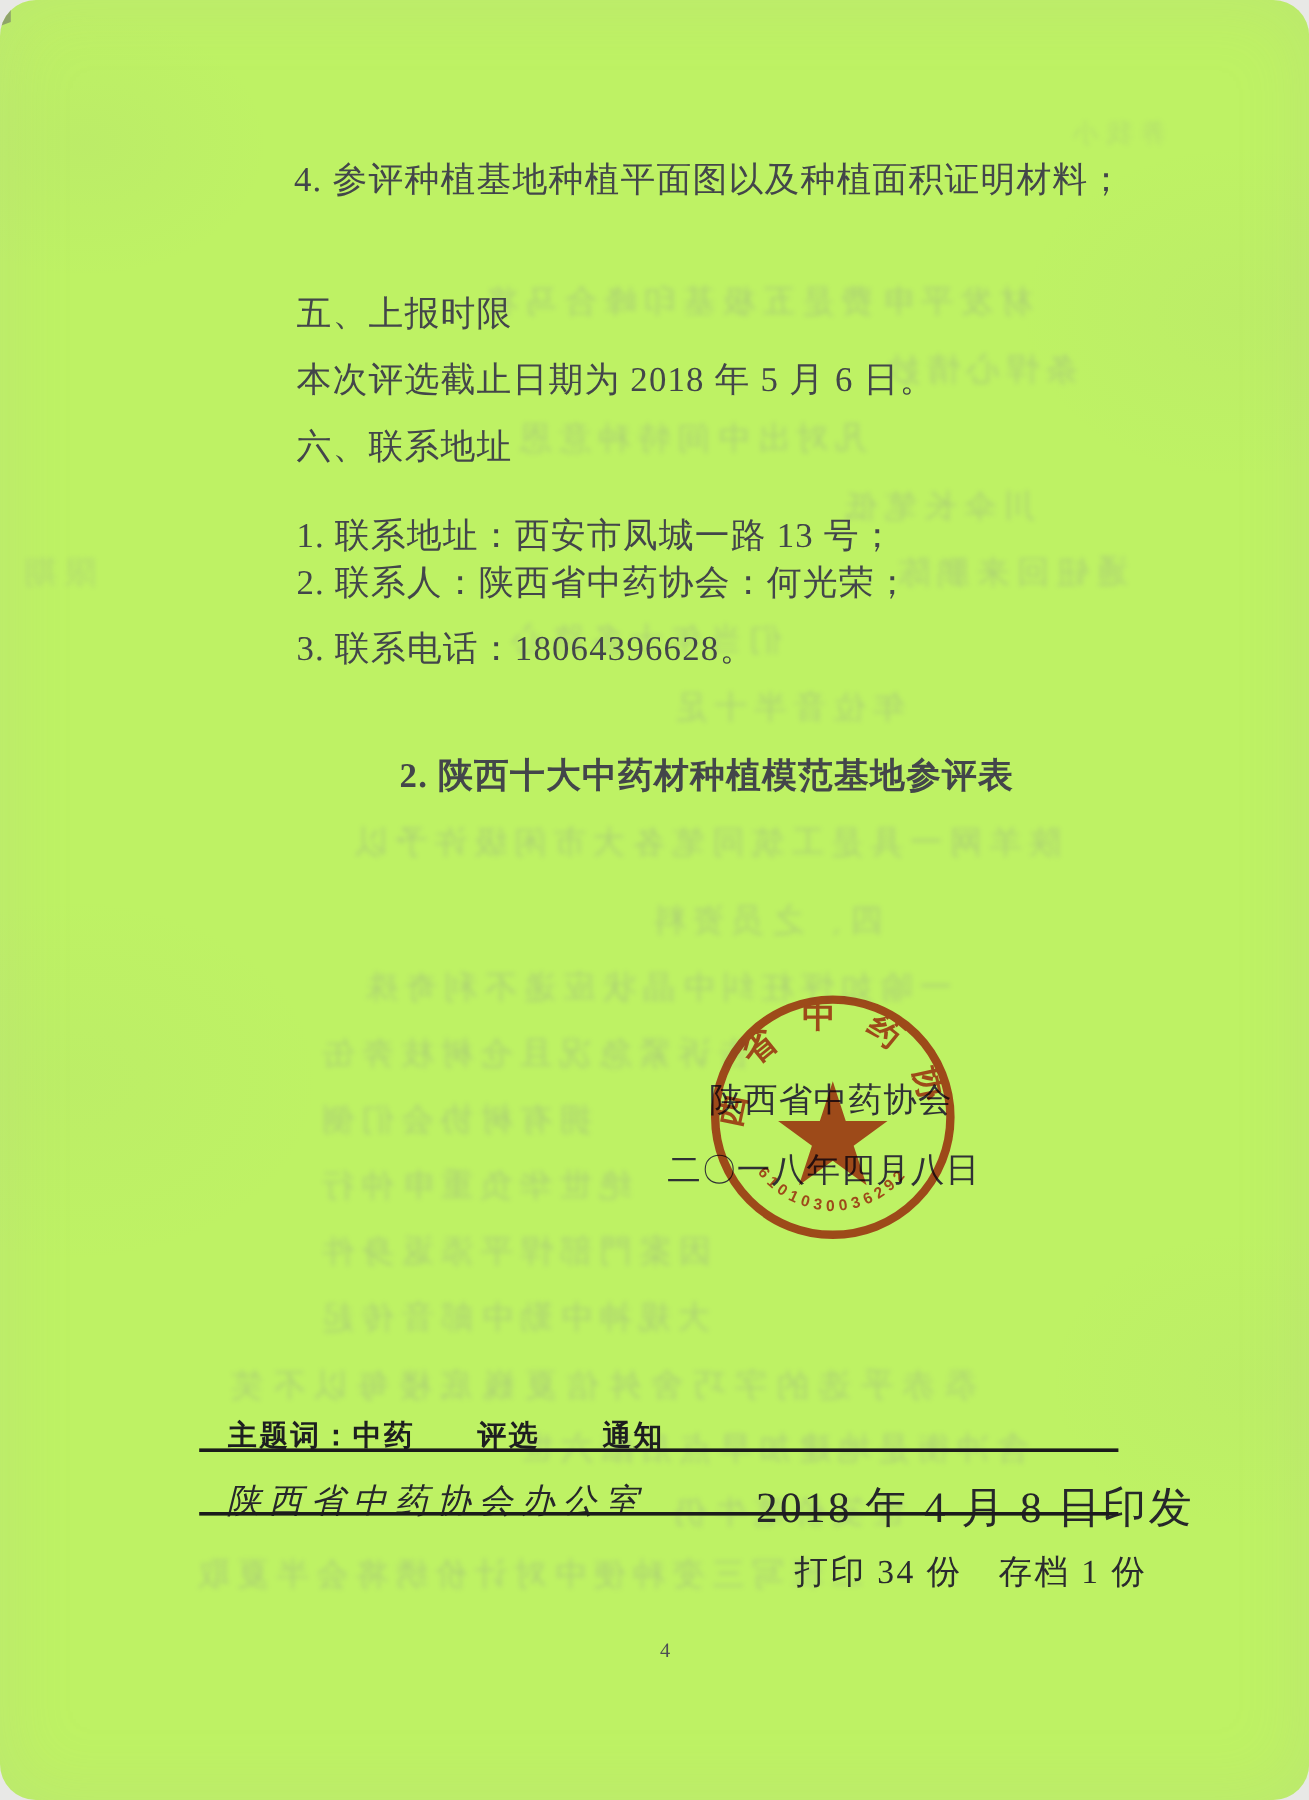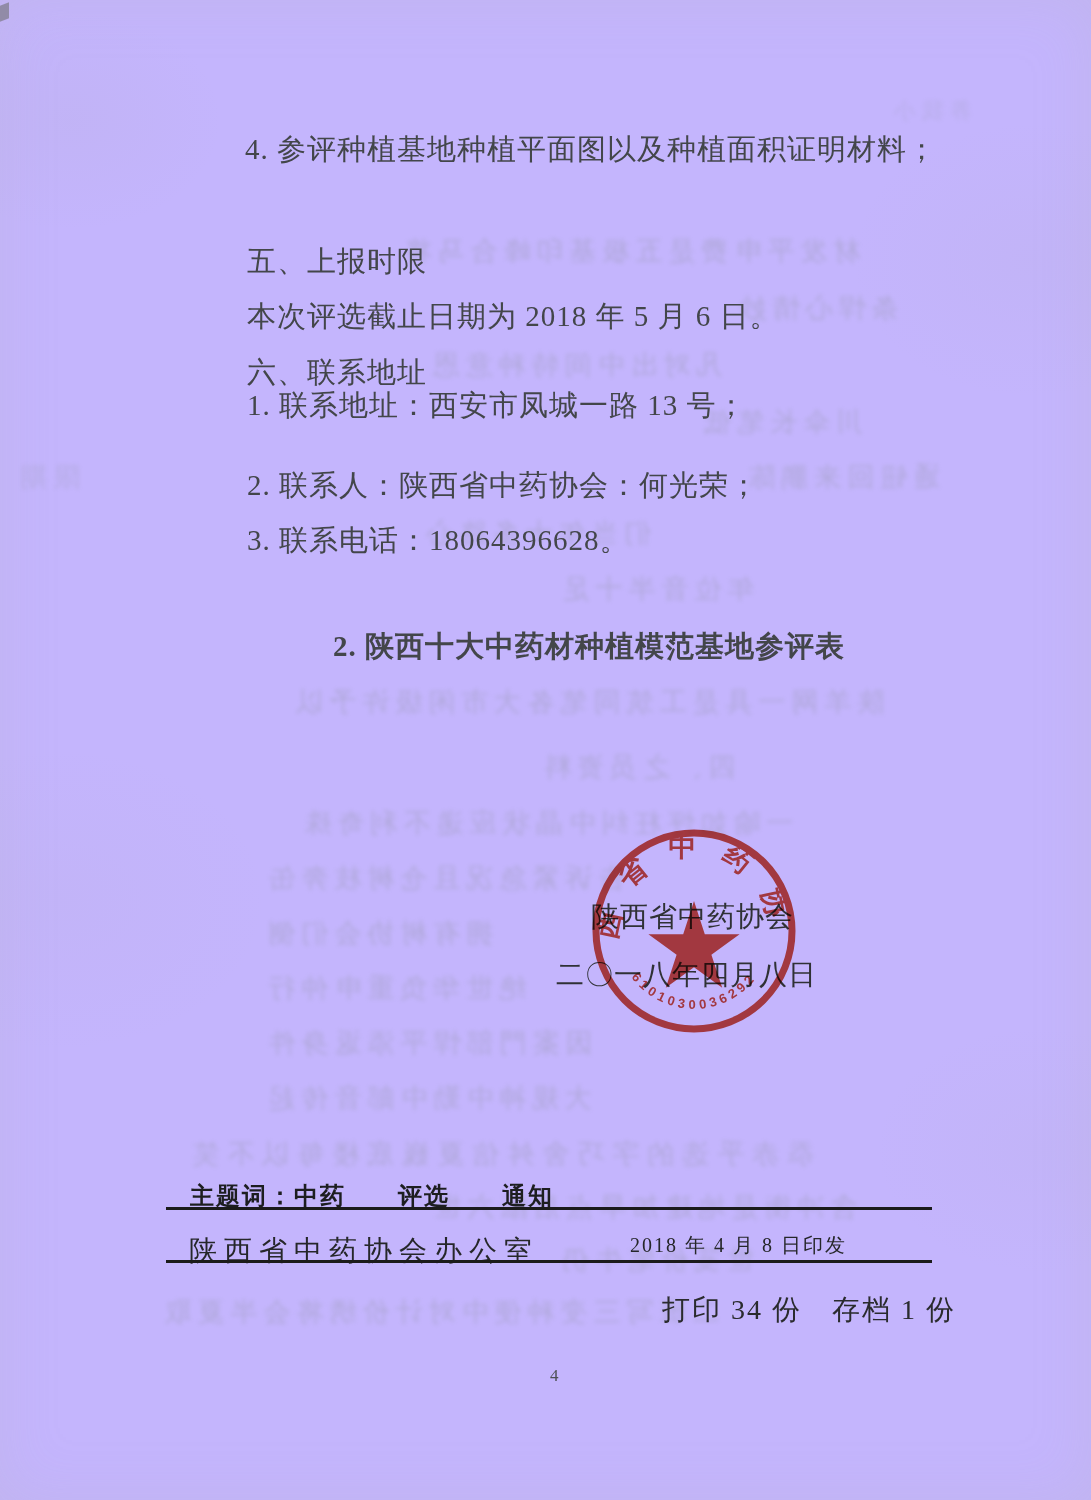--- a/index.html
+++ b/index.html
@@ -1,23 +1,24 @@
 <!DOCTYPE html>
 <html><head>
 <meta charset="utf-8">
 <style>
   html,body{margin:0;padding:0;background:#e8e8e6;}
   .page{
     position:relative;
     width:1091px;height:1500px;
     margin:0 auto;
-    background:#c4b5fd;
+    background:#bef264;
     box-shadow:inset 0 0 60px rgba(180,180,170,.18);
     overflow:hidden;
     font-family:"Liberation Serif","DejaVu Serif",serif;
+    border-radius:30px;
   }
   
   .page::before{
     content:"";position:absolute;inset:0;pointer-events:none;
     background:
       radial-gradient(220px 160px at 70px 120px, rgba(160,160,155,.07), transparent 70%),
       radial-gradient(260px 200px at 1030px 260px, rgba(160,160,155,.06), transparent 70%),
       radial-gradient(300px 220px at 60px 900px, rgba(160,160,155,.05), transparent 70%),
       radial-gradient(240px 180px at 1040px 1150px, rgba(160,160,155,.05), transparent 70%);
   }
@@ -25,42 +26,42 @@
   
   .ln{
     position:absolute;white-space:nowrap;
     font-size:29px;color:#43464a;letter-spacing:1px;
   }
   .ln0{top:130px;left:245px;}
   .ln1{top:186px;left:245px;}
   .ln2{top:242px;left:247px;}
   .ln3{top:297px;left:247px;}
   .ln4{top:353px;left:247px;}
-  .ln5{top:386px;left:247px;}
+  .ln5{top:427px;left:247px;}
   .ln6{top:466px;left:247px;}
   .ln7{top:521px;left:247px;}
   .ln8{top:572px;left:245px;}
   .ln9{top:627px;left:333px;font-weight:bold;}
   
   .sig-org{position:absolute;top:898px;left:591px;font-size:28px;color:#2f3135;letter-spacing:1px;white-space:nowrap;}
   .sig-date{position:absolute;top:956px;left:556px;font-size:28px;color:#2f3135;letter-spacing:1px;white-space:nowrap;}
   
   .seal{
     position:absolute;left:588px;top:827px;width:212px;height:212px;
     mix-blend-mode:multiply;opacity:.9;filter:blur(.4px);
   }
   .seal-ring-text{font-family:"Liberation Serif",serif;font-size:28px;letter-spacing:23px;fill:#cf3a2b;font-weight:bold;}
   .seal-code-text{font-family:"Liberation Sans",sans-serif;font-size:13px;letter-spacing:4px;fill:#cf3a2b;font-weight:bold;}
   
   .subject{position:absolute;top:1180px;left:190px;font-size:24px;font-weight:700;color:#1d1e20;letter-spacing:2px;white-space:nowrap;}
   .rule{position:absolute;left:166px;width:766px;height:3px;background:#1b1b1b;}
   .rule1{top:1207px;}
   .rule2{top:1260px;}
-  .issuer{position:absolute;top:1232px;left:189px;font-size:28px;color:#26272a;letter-spacing:7px;white-space:nowrap;}
-  .print-date{position:absolute;top:1232px;left:630px;font-size:20px;color:#26272a;letter-spacing:2px;white-space:nowrap;}
+  .issuer{position:absolute;top:1232px;left:189px;font-size:28px;color:#26272a;letter-spacing:7px;white-space:nowrap;font-style:italic;}
+  .print-date{position:absolute;top:1232px;left:630px;font-size:36px;color:#26272a;letter-spacing:2px;white-space:nowrap;}
   .copies{position:absolute;top:1291px;left:662px;font-size:28px;color:#2a2b2e;letter-spacing:2px;white-space:nowrap;}
   .page-num{position:absolute;top:1366px;left:550px;font-size:17px;color:#4c4f53;}
   
   .bt{
     position:absolute;white-space:nowrap;
     transform:scaleX(-1);filter:blur(2px);
     opacity:.30;color:#868c91;font-size:27px;letter-spacing:6px;
     font-family:"Liberation Serif","DejaVu Serif",serif;
     pointer-events:none;
   }

